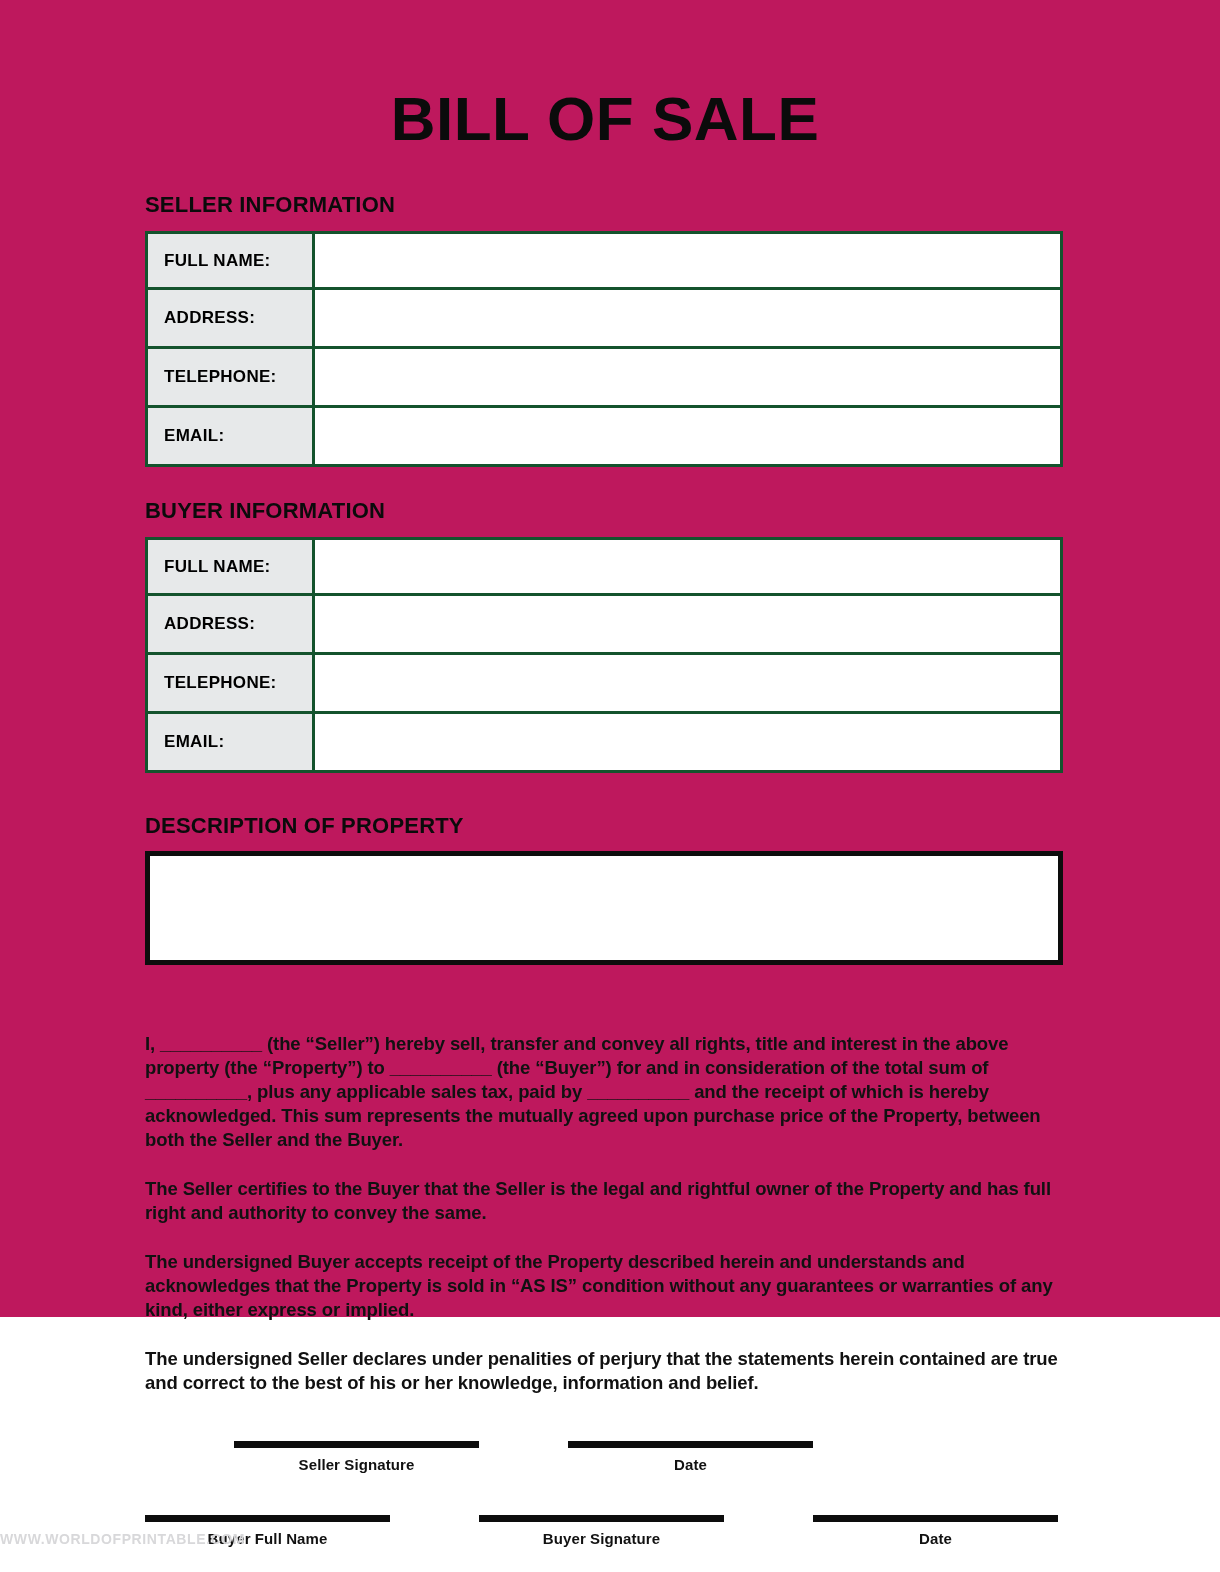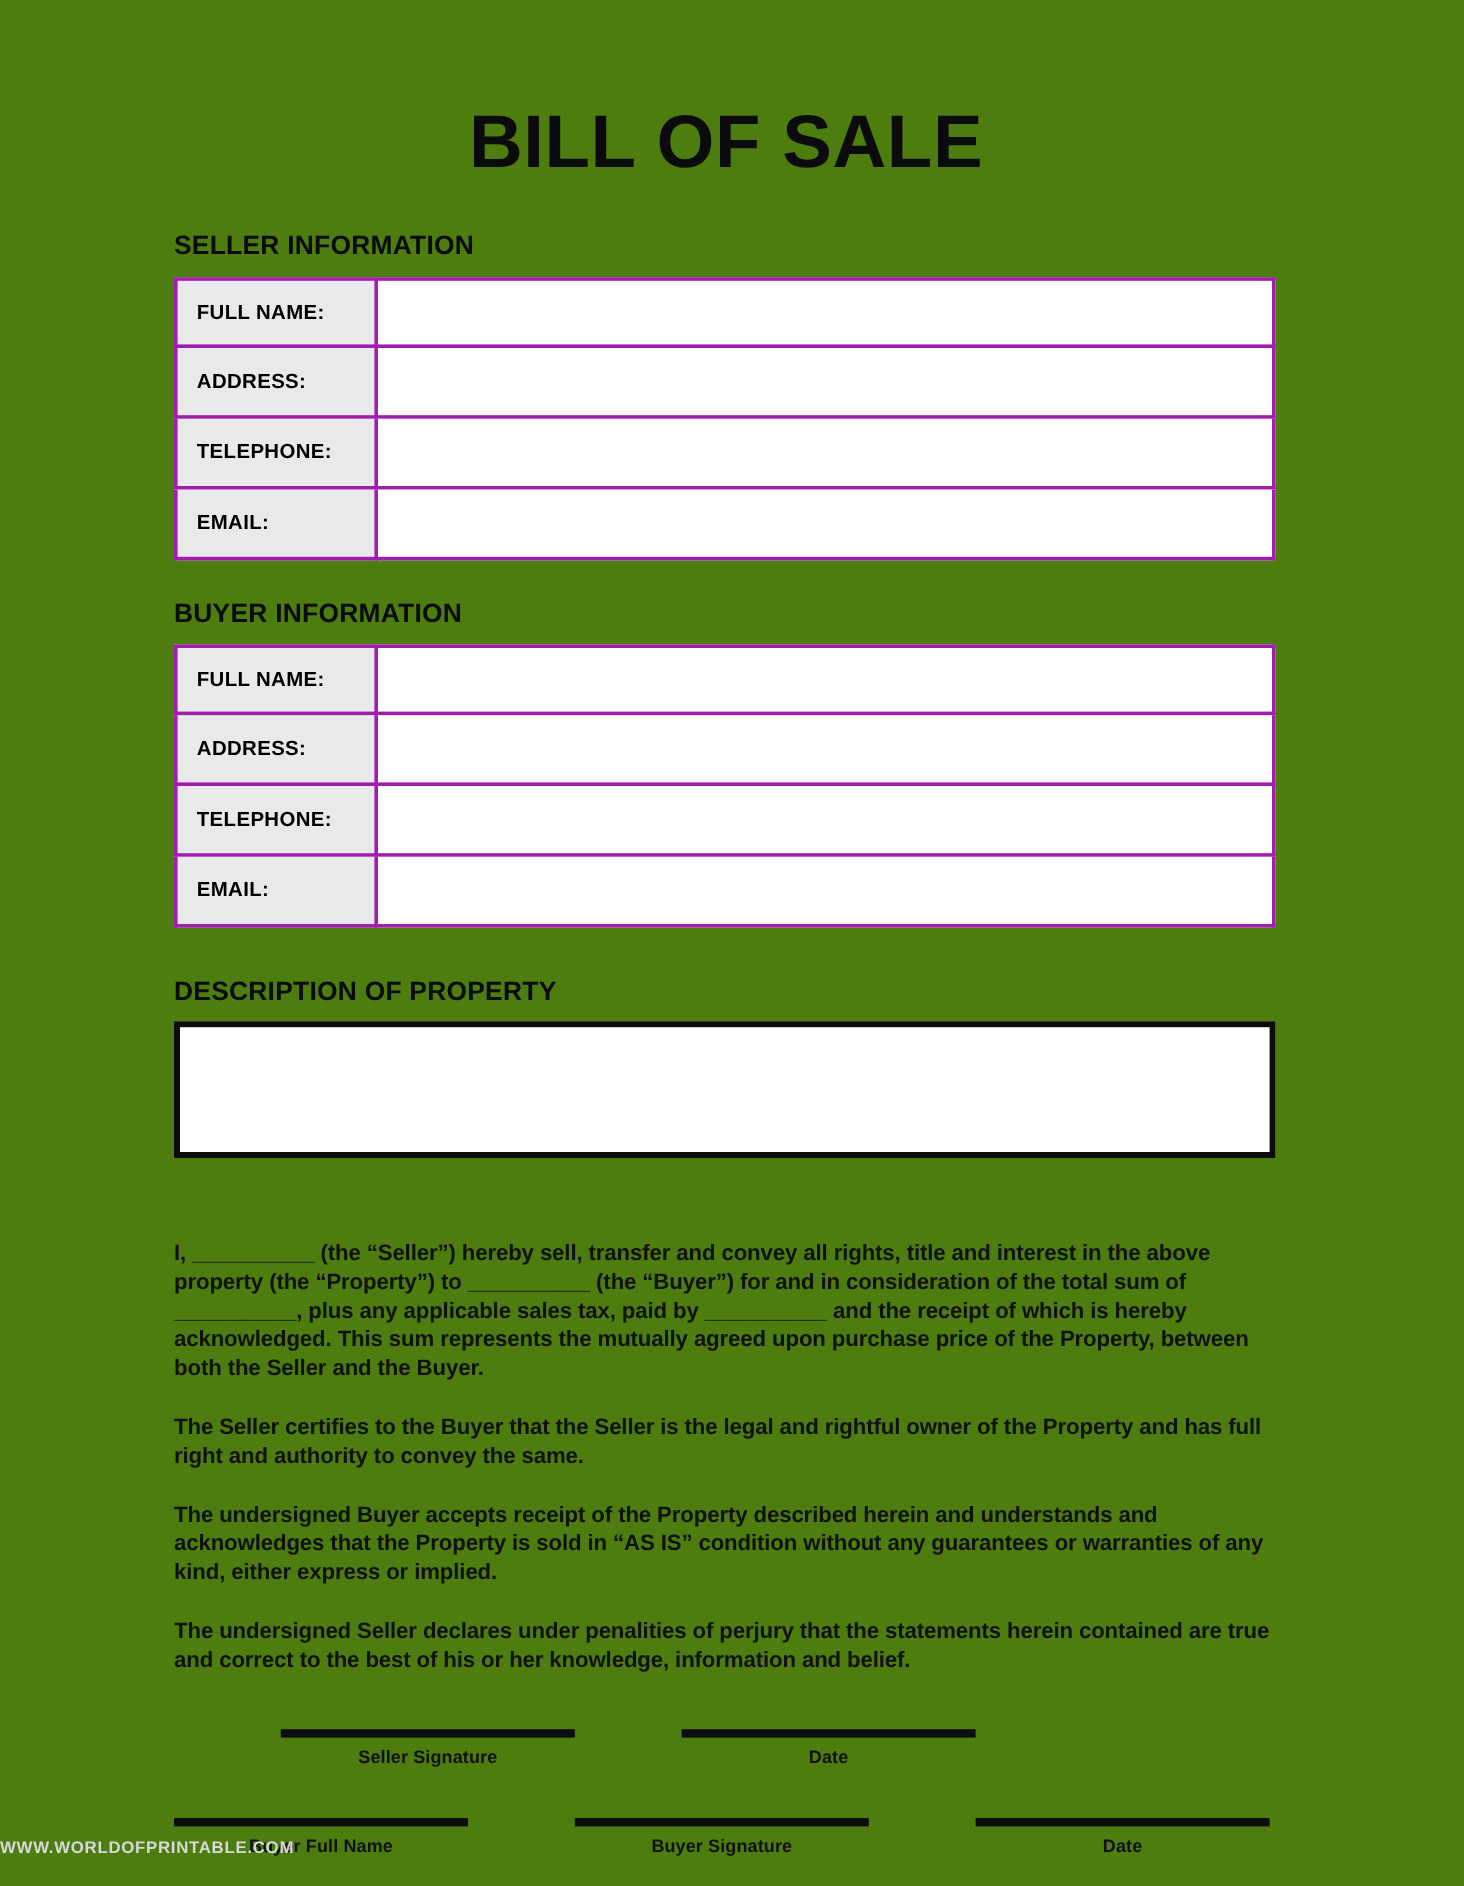--- a/index.html
+++ b/index.html
@@ -12,22 +12,22 @@
     height: 1572px;
     position: relative;
     font-family: "Liberation Sans", sans-serif;
     color: #000000;
     overflow: hidden;
   }
   .page {
     position: absolute;
     left: 0; top: 0;
     width: 1220px;
-    height: 1572px;
-    background: #4d7c0f;
+    height: 1317px;
+    background: #be185d;
   }
   .content {
     position: absolute;
     left: 145px;
     top: 0;
     width: 920px;
   }
 
   
   .doc-title {
@@ -58,21 +58,21 @@
   
   .info-table {
     width: 918px;
     border-collapse: separate;
     border-spacing: 0;
     margin-top: 13px;
     table-layout: fixed;
   }
   .info-table tr { height: 59px; }
   .info-table td {
-    border: 3px solid #a21caf;
+    border: 3px solid #14532d;
     padding: 0 0 0 16px;
     vertical-align: middle;
     height: 59px;
     box-sizing: border-box;
   }
   .info-table td.label-cell {
     width: 170px;
     background: #e7e9ea;
     font-size: 17px;
     font-weight: 700;

